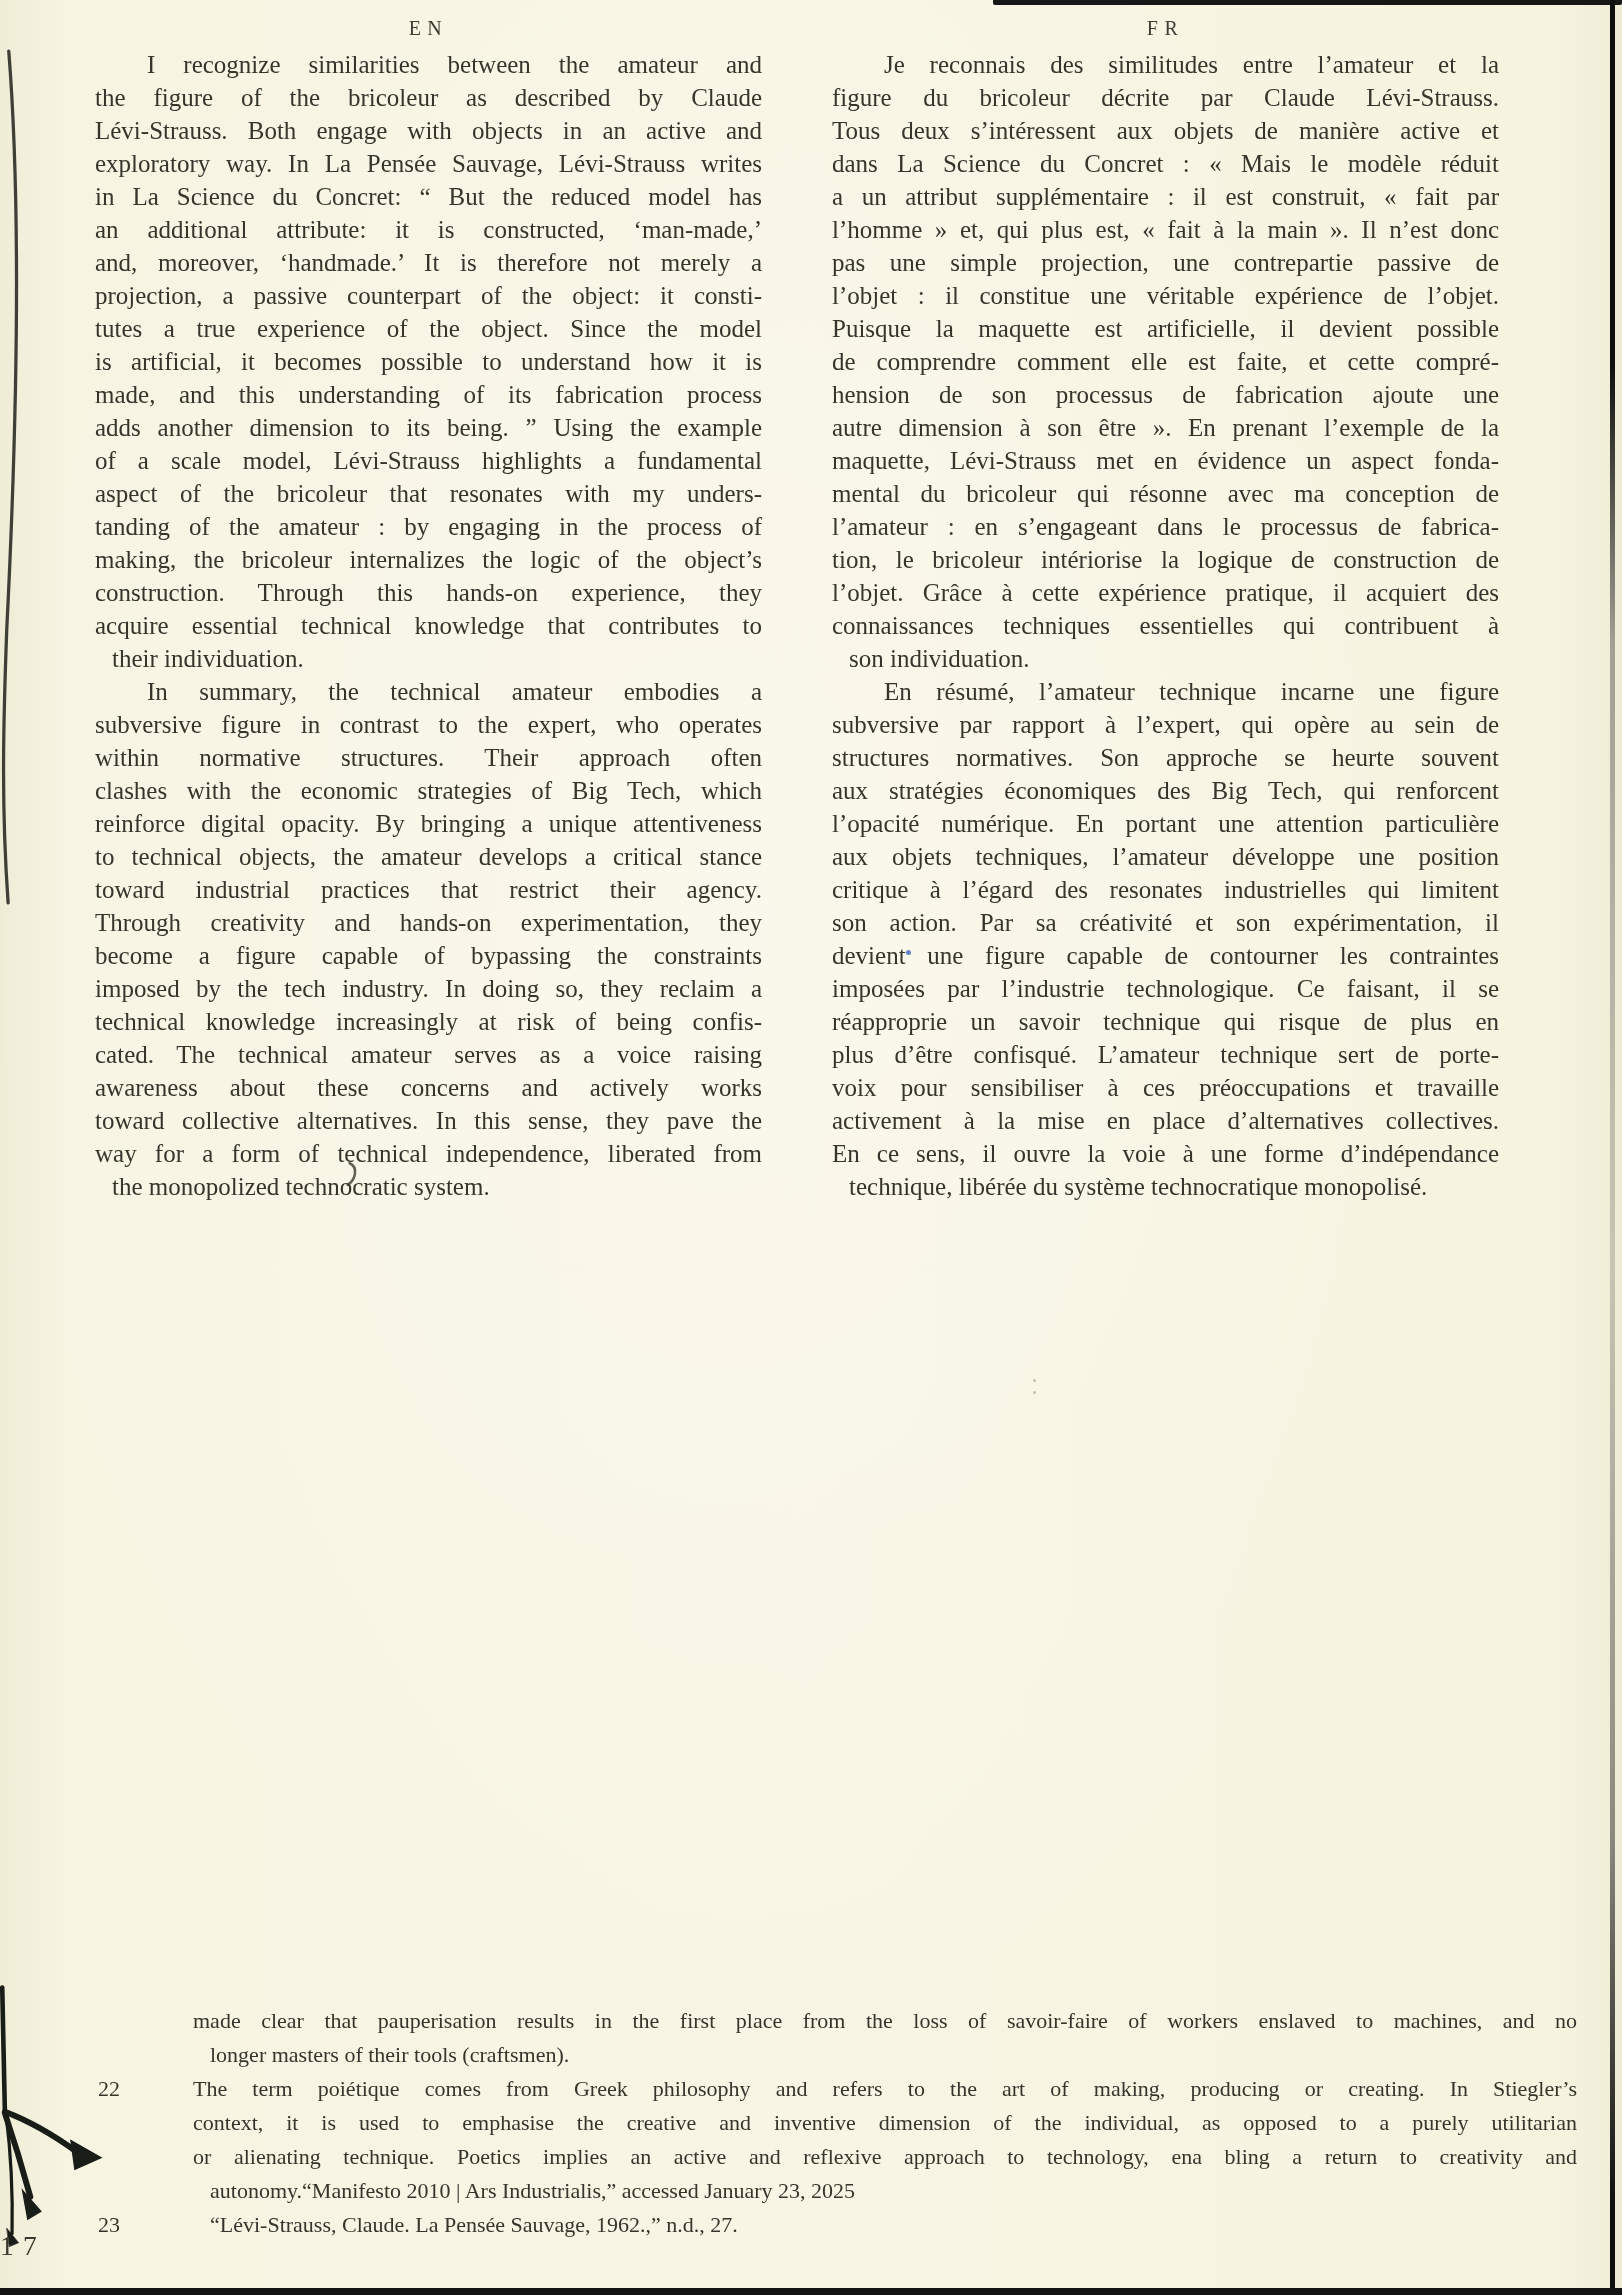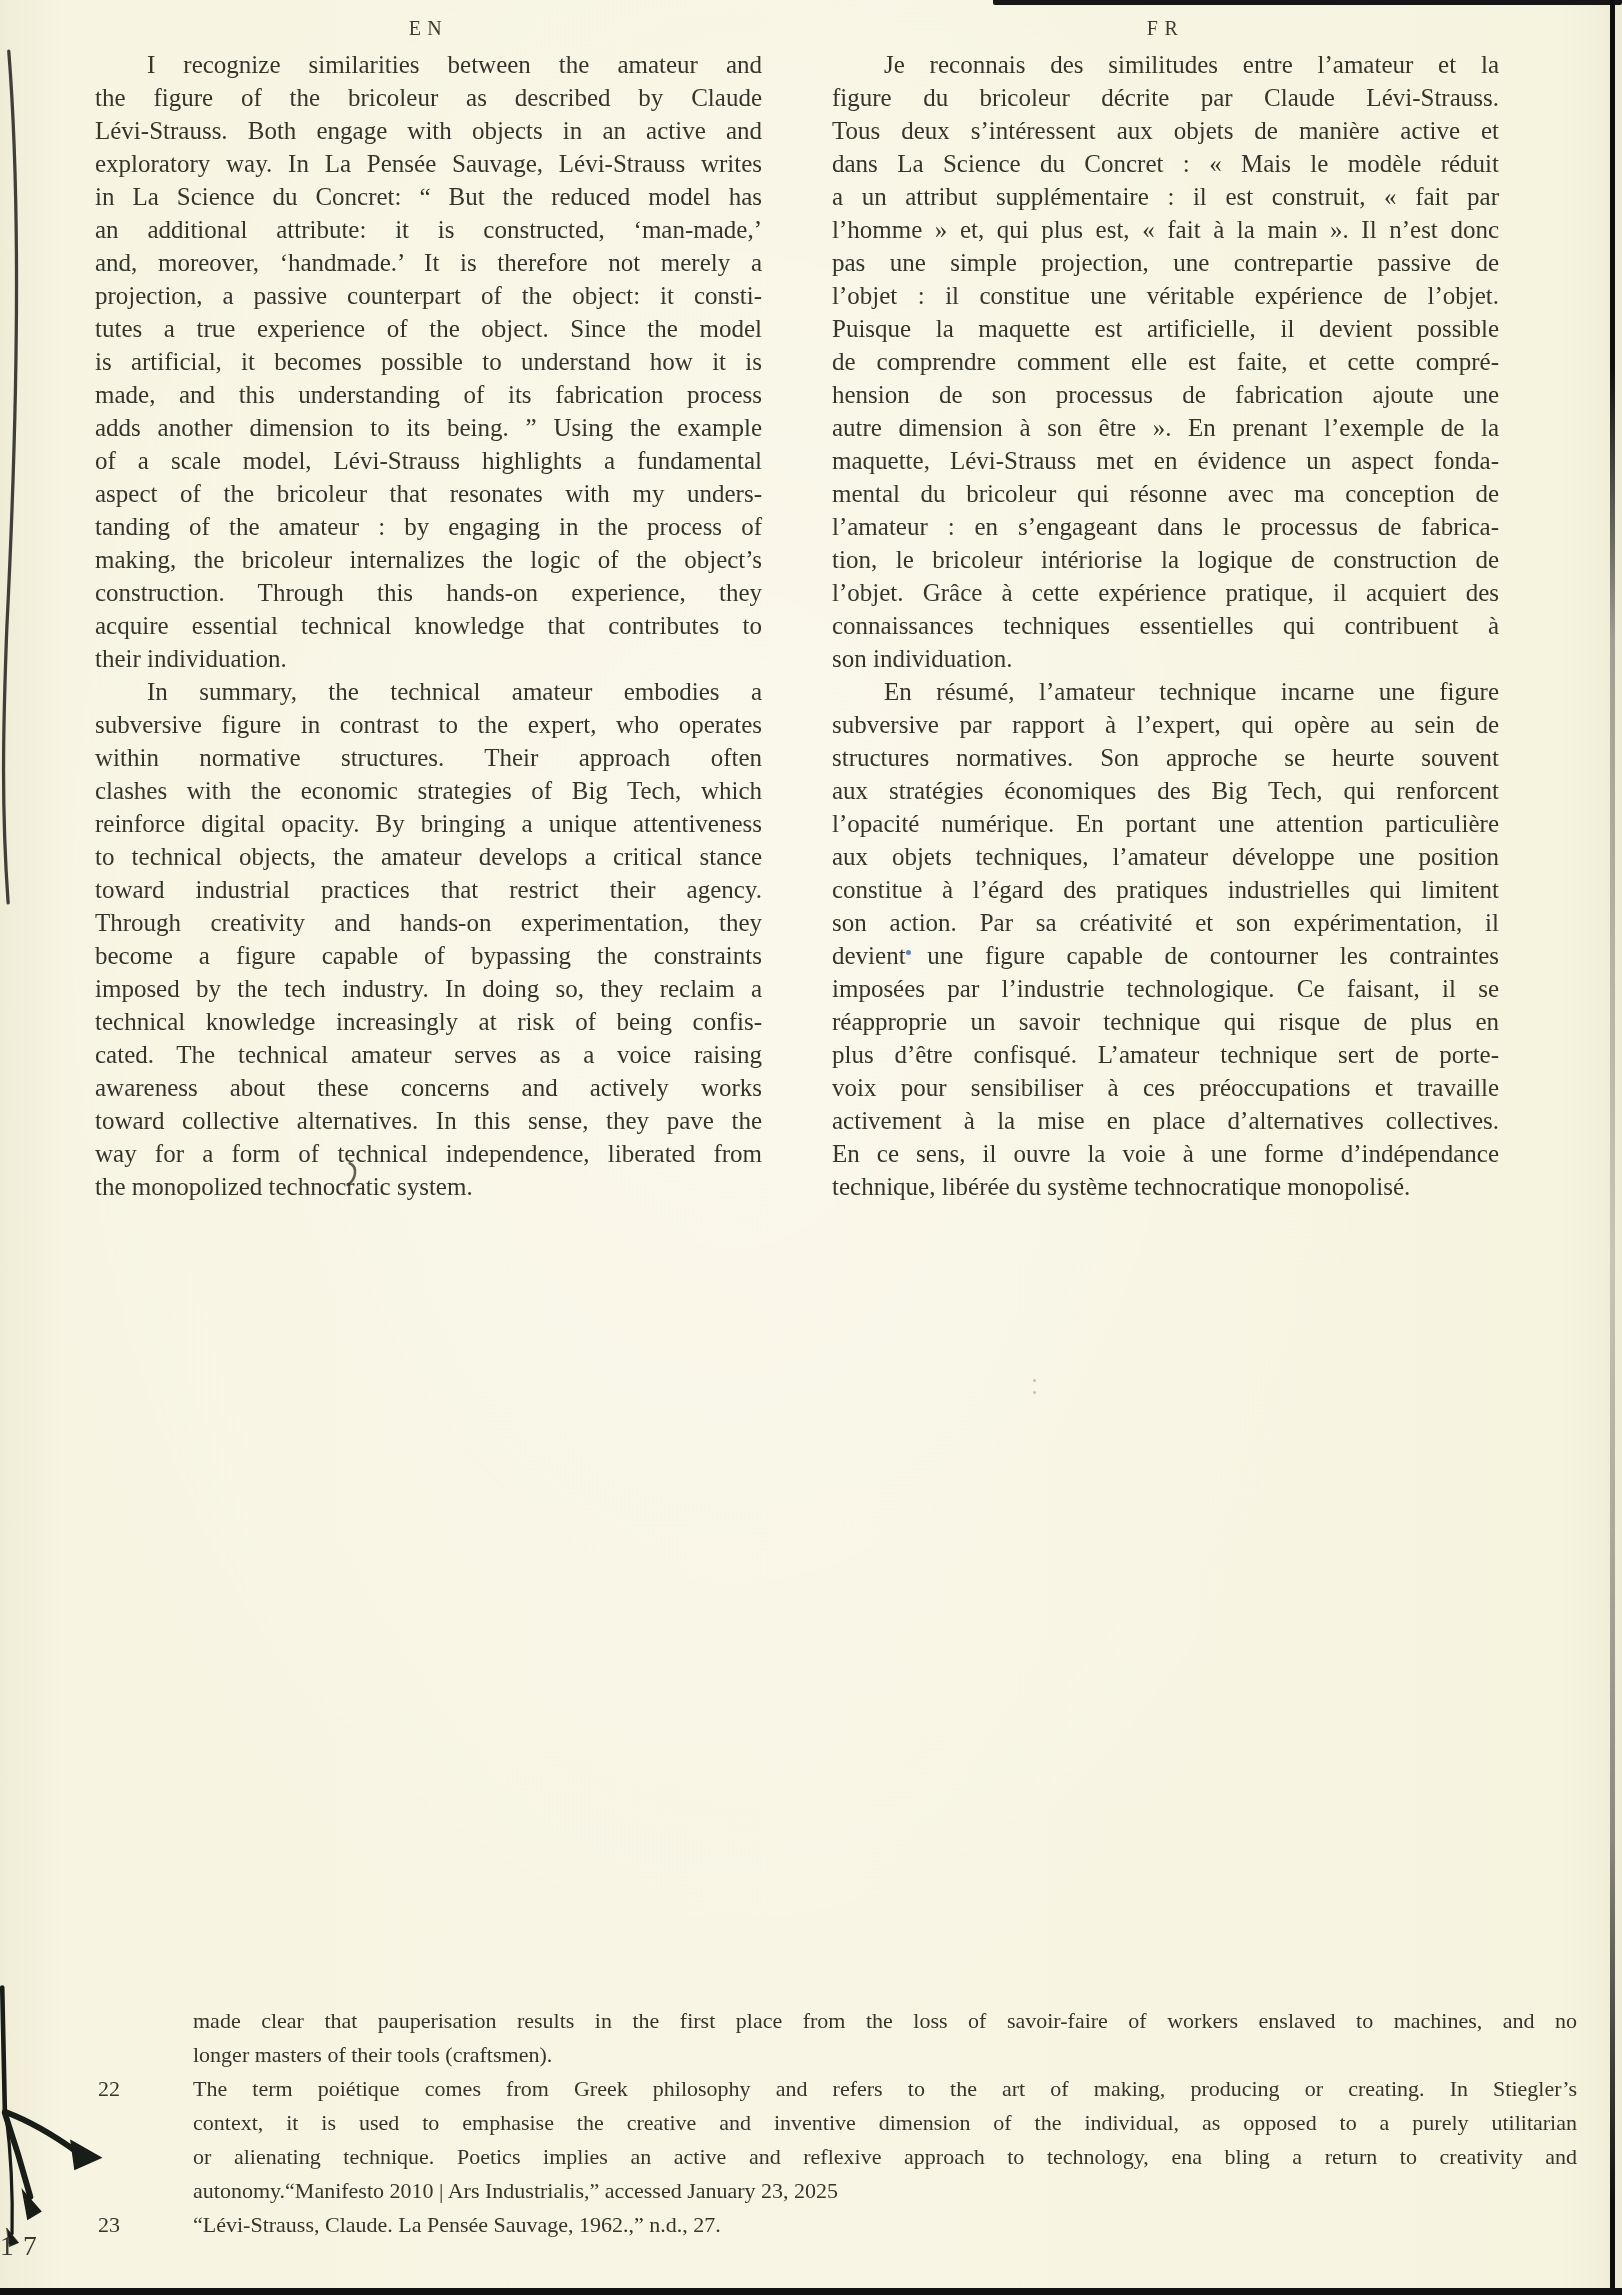--- a/index.html
+++ b/index.html
@@ -25,21 +25,21 @@
   }
   #col-en{left:95px;}
   #col-fr{left:832px;}
   .tl{
     text-align:justify;
     text-align-last:justify;
     text-justify:inter-word;
     height:33px;
   }
   .tl.ind{text-indent:52px;}
-  .tl.end{text-align-last:left;}
+  .tl.end{text-align-last:left;margin-left:17px;}
   .it{}
   .footnotes{
     position:absolute;left:98px;top:2004px;width:1479px;
   }
   .fn{display:flex;}
   .fn-num{flex:0 0 95px;width:95px;font-size:22px;line-height:34px;}
   .fn-body{flex:1 1 auto;min-width:0;}
   .fnl{font-size:22px;line-height:34px;height:34px;}
   .pagenum{
     position:absolute;top:2230px;left:0;width:1542px;
@@ -157,21 +157,21 @@
       <div class="tl"><span>tion, le bricoleur intériorise la logique de construction de</span></div>
       <div class="tl"><span>l’objet. Grâce à cette expérience pratique, il acquiert des</span></div>
       <div class="tl"><span>connaissances techniques essentielles qui contribuent à</span></div>
       <div class="tl end"><span>son individuation.</span></div>
       <div class="tl ind"><span>En résumé, l’amateur technique incarne une figure</span></div>
       <div class="tl"><span>subversive par rapport à l’expert, qui opère au sein de</span></div>
       <div class="tl"><span>structures normatives. Son approche se heurte souvent</span></div>
       <div class="tl"><span>aux stratégies économiques des </span><span class="it">Big Tech</span><span>, qui renforcent</span></div>
       <div class="tl"><span>l’</span><span class="it">opacité numérique</span><span>. En portant une attention particulière</span></div>
       <div class="tl"><span>aux objets techniques, l’amateur développe une position</span></div>
-      <div class="tl"><span>constitue à l’égard des pratiques industrielles qui limitent</span></div>
+      <div class="tl"><span>critique à l’égard des resonates industrielles qui limitent</span></div>
       <div class="tl"><span>son action. Par sa créativité et son expérimentation, il</span></div>
       <div class="tl"><span>devient une figure capable de contourner les contraintes</span></div>
       <div class="tl"><span>imposées par l’industrie technologique. Ce faisant, il se</span></div>
       <div class="tl"><span>réapproprie un savoir technique qui risque de plus en</span></div>
       <div class="tl"><span>plus d’être confisqué. L’amateur technique sert de porte-</span></div>
       <div class="tl"><span>voix pour sensibiliser à ces préoccupations et travaille</span></div>
       <div class="tl"><span>activement à la mise en place d’alternatives collectives.</span></div>
       <div class="tl"><span>En ce sens, il ouvre la voie à une forme d’indépendance</span></div>
       <div class="tl end"><span>technique, libérée du système technocratique monopolisé.</span></div>
     </div>

